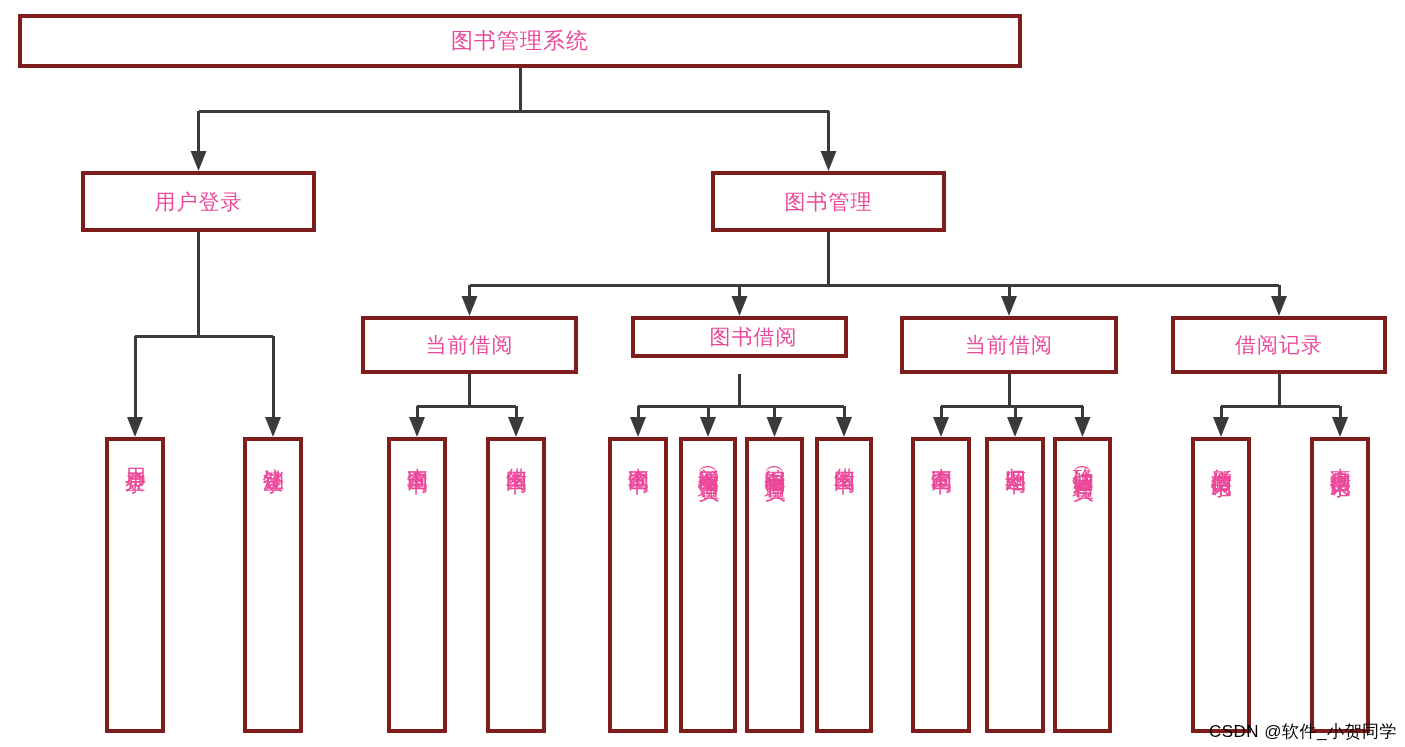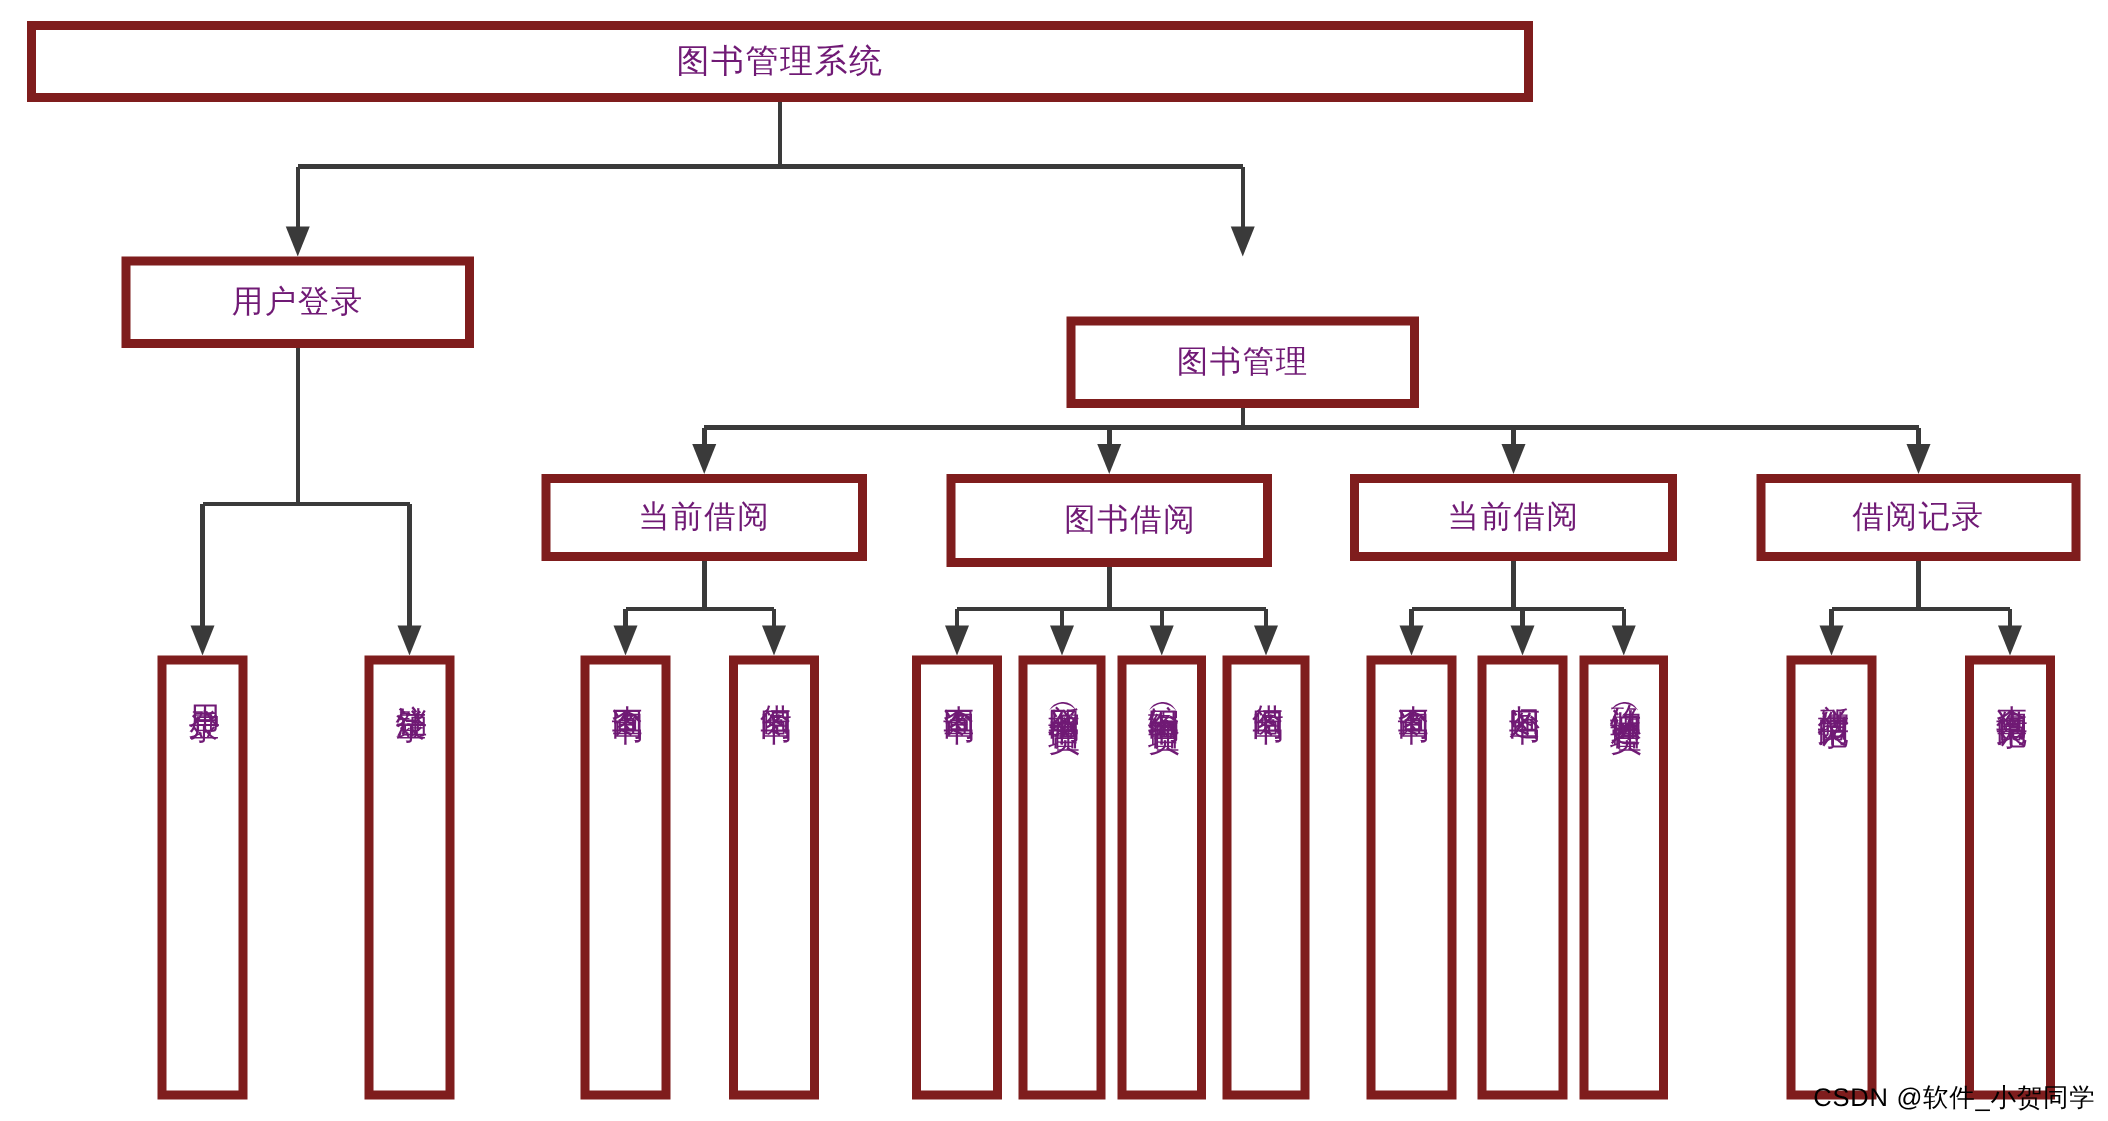--- a/index.html
+++ b/index.html
@@ -23,25 +23,25 @@
     left: 0;
     top: 0;
     width: 1405px;
     height: 747px;
     pointer-events: none;
   }
   .node {
     position: absolute;
     box-sizing: border-box;
     background: #ffffff;
-    border: 6px solid #7f1d1d;
+    border: 4px solid #7f1d1d;
     display: flex;
     align-items: center;
     justify-content: center;
-    color: #701a75;
+    color: #ec4899;
   }
   .node-h .label {
     font-size: 21px;
     line-height: 1.2;
     letter-spacing: 1px;
     white-space: nowrap;
   }
   .node-v {
     align-items: flex-start;
     justify-content: center;
@@ -127,27 +127,27 @@
     </svg>
 
   <div class="node node-h" id="root-node" style="left: 18px; top: 14px; width: 1004px; height: 54px;">
     <span class="label">图书管理系统</span>
   </div>
 
   <div id="node-layer">
       <div class="node node-h" style="left: 81px; top: 171px; width: 235px; height: 61px;">
         <span class="label">用户登录</span>
       </div>
-      <div class="node node-h" style="left: 711px; top: 171px; width: 235px; height: 61px; margin-top: 40px;">
+      <div class="node node-h" style="left: 711px; top: 171px; width: 235px; height: 61px;">
         <span class="label">图书管理</span>
       </div>
       <div class="node node-h" style="left: 361px; top: 316px; width: 217px; height: 58px;">
         <span class="label">当前借阅</span>
       </div>
-      <div class="node node-h" style="left: 631px; top: 316px; width: 217px; height: 62px; padding-left: 28px;">
+      <div class="node node-h" style="left: 631px; top: 316px; width: 217px; height: 42px; padding-left: 28px;">
         <span class="label">图书借阅</span>
       </div>
       <div class="node node-h" style="left: 900px; top: 316px; width: 218px; height: 58px;">
         <span class="label">当前借阅</span>
       </div>
       <div class="node node-h" style="left: 1171px; top: 316px; width: 216px; height: 58px;">
         <span class="label">借阅记录</span>
       </div>
       <div class="node node-v" style="left: 105px; top: 437px; width: 60px; height: 296px;">
         <span class="label">用户登录</span>

